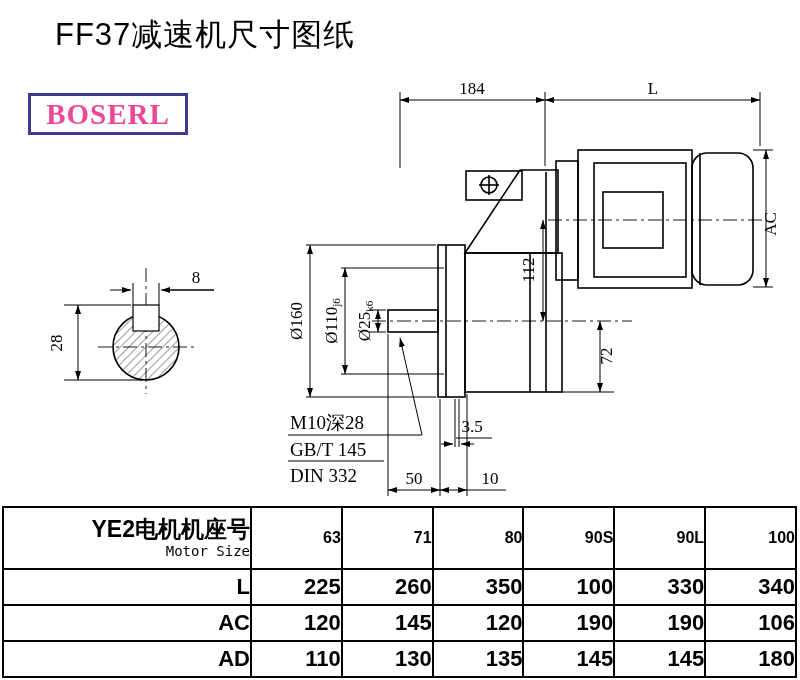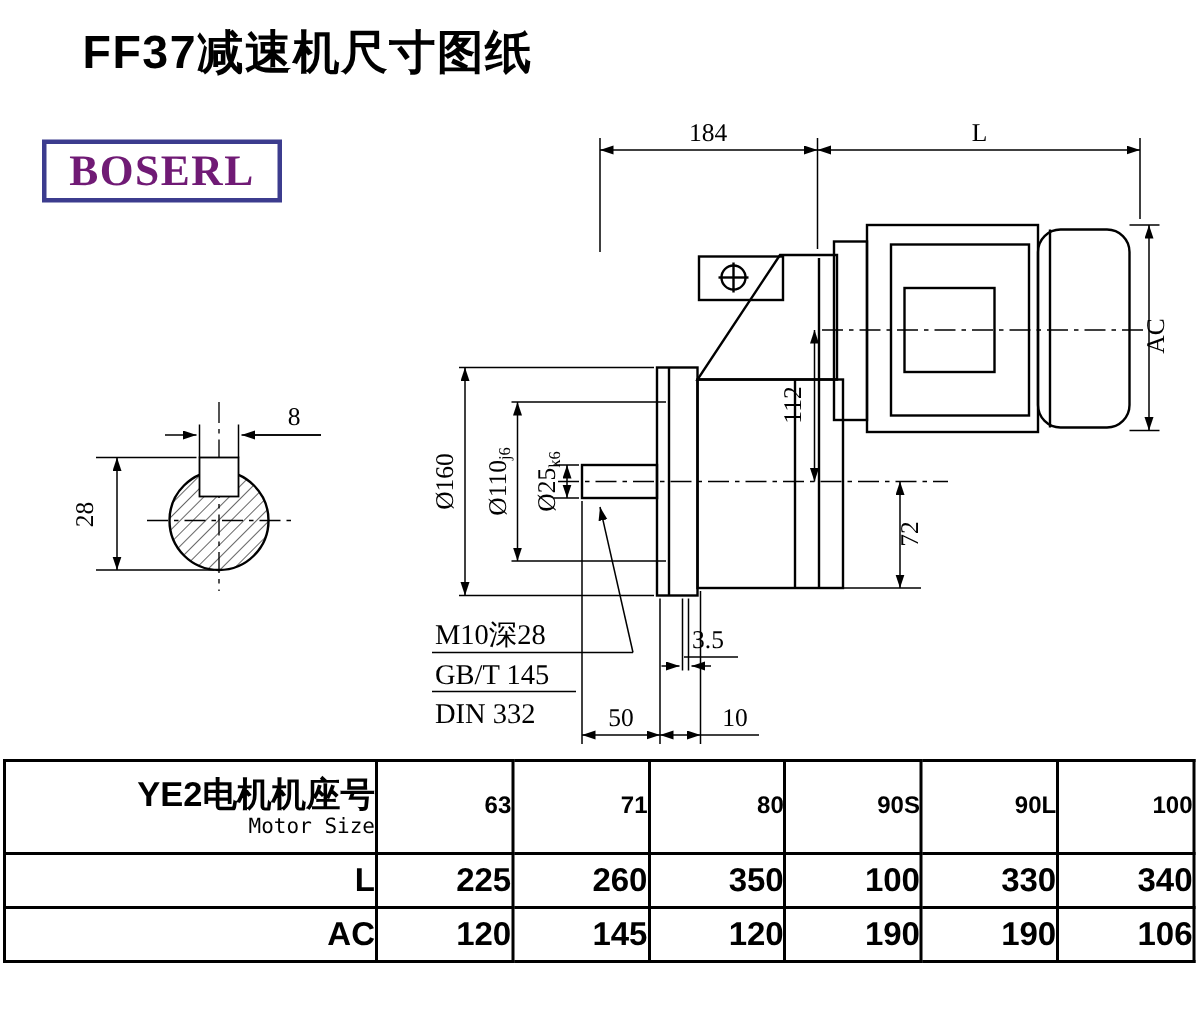--- a/index.html
+++ b/index.html
@@ -1,27 +1,27 @@
 <!DOCTYPE html>
 <html><head>
 <meta charset="utf-8">
 <style>
   html,body{margin:0;padding:0;}
   body{
     width:800px;height:680px;position:relative;background:#fff;
     font-family:"Liberation Sans",sans-serif;color:#000;overflow:hidden;
   }
   .title{
-    position:absolute;left:55px;top:14px;font-size:31px;font-weight:700;
+    position:absolute;left:55px;top:14px;font-size:31px;font-weight:400;
     letter-spacing:1px;font-family:"Liberation Sans",sans-serif;
   }
   .logo{
     position:absolute;left:28px;top:93px;width:154px;height:36px;
     border:3px solid #3c3c8e;display:flex;align-items:center;justify-content:center;
-    color:#701a75;font-family:"Liberation Serif",serif;font-weight:700;
+    color:#ec4899;font-family:"Liberation Serif",serif;font-weight:700;
     font-size:29px;letter-spacing:1px;
   }
   svg.drawing{position:absolute;left:0;top:0;}
   .ol{stroke:#000;stroke-width:1.6;fill:none;}
   .thin{stroke:#000;stroke-width:1;fill:none;}
   .cl{stroke:#000;stroke-width:0.9;fill:none;stroke-dasharray:14 4 3 4;}
   .dtxt{font:17px "Liberation Serif",serif;fill:#000;}
   .dtxt2{font:19px "Liberation Serif",serif;fill:#000;}
   .sub{font-size:11px;}
   table.dim-table{
@@ -194,14 +194,23 @@
     </tr>
     <tr class="drow">
       <td>AC</td>
       <td>120</td>
       <td>145</td>
       <td>120</td>
       <td>190</td>
       <td>190</td>
       <td>106</td>
     </tr>
+    <tr class="drow">
+      <td>AD</td>
+      <td>110</td>
+      <td>130</td>
+      <td>135</td>
+      <td>145</td>
+      <td>145</td>
+      <td>180</td>
+    </tr>
   </tbody>
 </table>
 
 </body></html>

